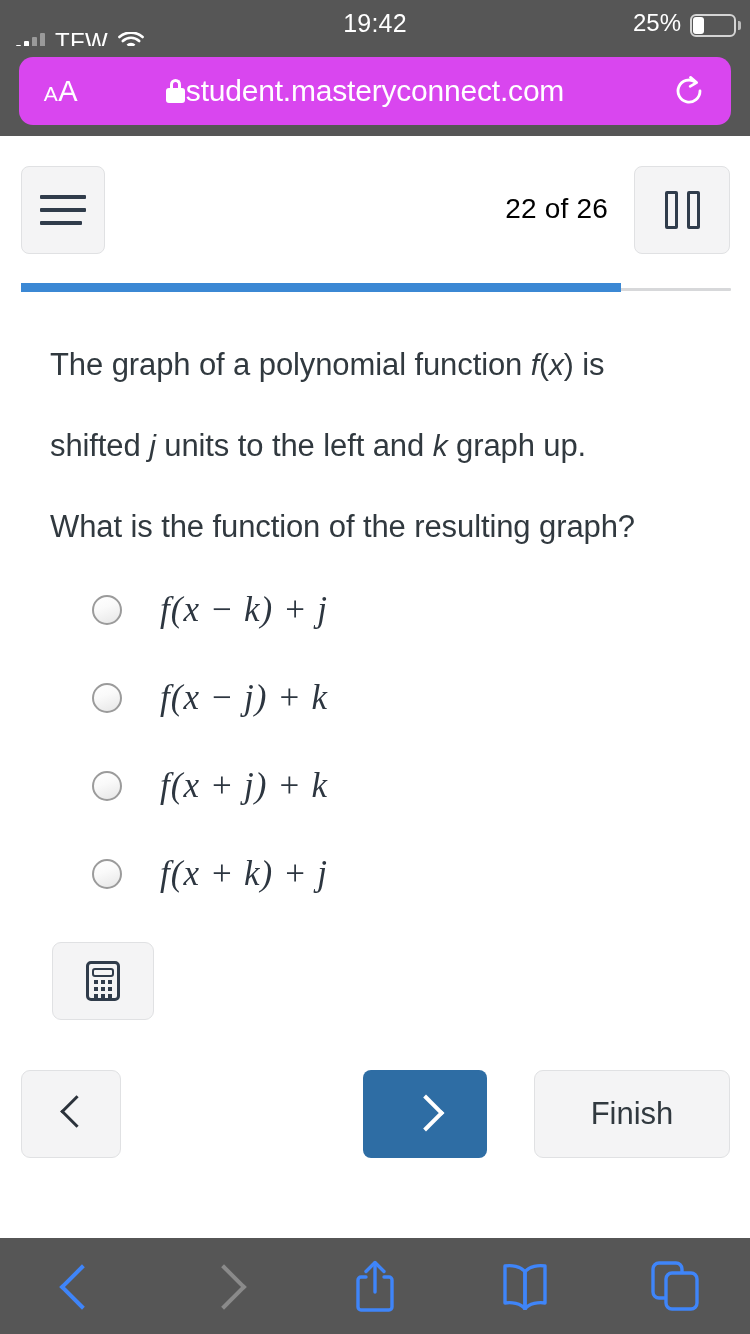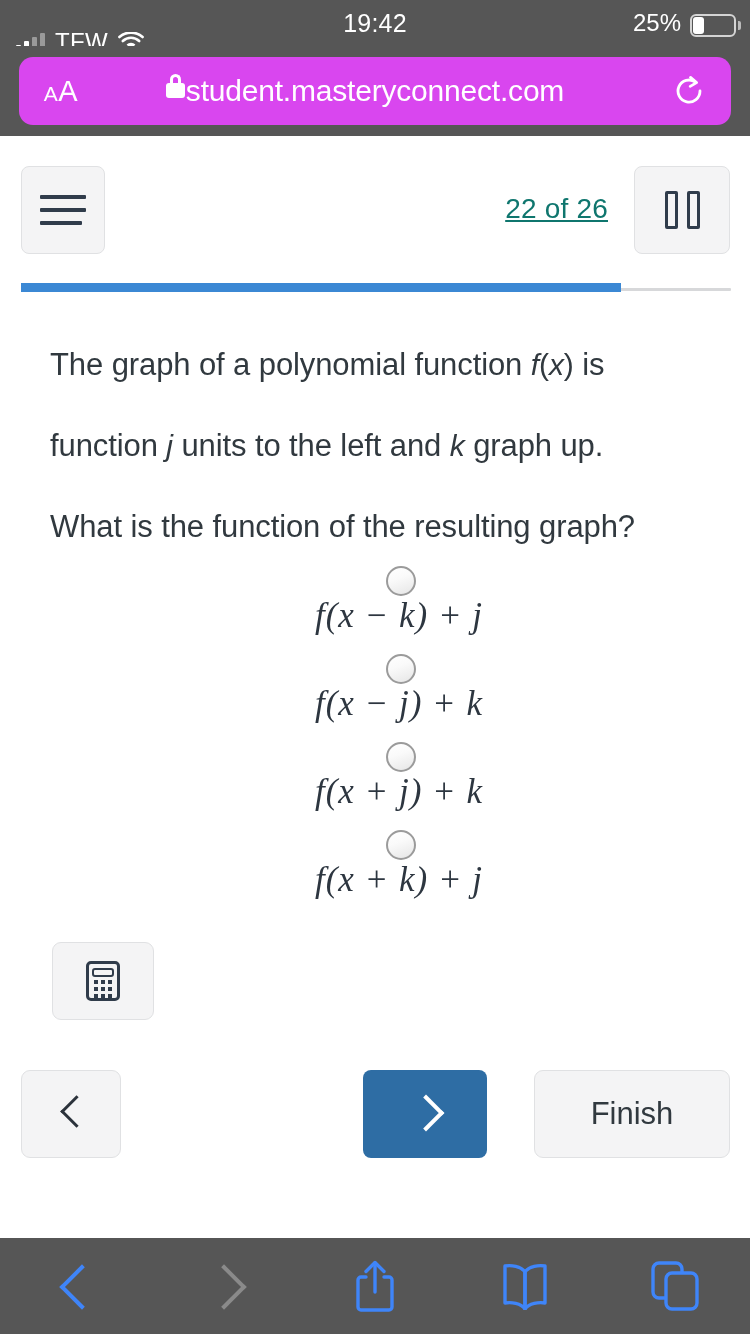--- a/index.html
+++ b/index.html
@@ -45,21 +45,21 @@
     position:absolute; top:46px; left:0; width:750px; height:90px;
     background:#565656; display:flex; align-items:center; justify-content:center;
   }
   .urlbar {
     width:712px; height:68px; background:#d946ef; border-radius:14px;
     display:flex; align-items:center; position:relative;
   }
   .aa { width:84px; text-align:center; color:#fff; letter-spacing:.5px; line-height:1; }
   .aa .s { font-size:21px; } .aa .b { font-size:29px; }
   .url-center {
-    flex:1; display:flex; align-items:flex-start; justify-content:center; gap:1px;
+    flex:1; display:flex; align-items:center; justify-content:center; gap:1px;
     margin-left:-20px;
   }
   .lock { width:19px; height:24px; position:relative; }
   .lock .body { position:absolute; bottom:0; left:0; width:19px; height:15px;
                 background:#fff; border-radius:3px; }
   .lock .shk { position:absolute; top:0; left:4px; width:11px; height:12px;
                border:3px solid #fff; border-bottom:none; border-radius:6px 6px 0 0; }
   .url-text { color:#ffffff; font-size:30px; letter-spacing:-.2px; }
   .reload { width:84px; display:flex; align-items:center; justify-content:center; }
 
@@ -73,21 +73,21 @@
   }
   .menu-btn { left:21px; top:30px; width:84px; height:88px; }
   .hamburger { width:46px; height:30px; display:flex; flex-direction:column; justify-content:space-between; }
   .hamburger span { display:block; height:4px; background:#2f3b४9; background:#303c4b; border-radius:1px; }
   .hamburger span:nth-child(1){ width:46px; }
   .hamburger span:nth-child(2){ width:46px; }
   .hamburger span:nth-child(3){ width:42px; }
 
   .counter {
     position:absolute; right:142px; top:0; height:146px;
-    display:flex; align-items:center; font-size:28px; color:#0f766e; letter-spacing:.2px;text-decoration:underline;
+    display:flex; align-items:center; font-size:28px; color:#000000; letter-spacing:.2px;
   }
 
   .pause-btn { right:20px; top:30px; width:96px; height:88px; }
   .pause-ico { display:flex; gap:9px; }
   .pause-ico i { display:block; width:13px; height:38px; border:3px solid #303c4b; border-radius:2px; }
 
   .progress-wrap { position:absolute; left:21px; top:147px; width:710px; height:9px; }
   .progress-track { position:absolute; inset:0; background:#d7d8da; border-radius:1px;
                     top:5px; height:3px; }
   .progress-fill { position:absolute; left:0; top:0; height:9px; background:#3b88d4; }
@@ -95,21 +95,21 @@
   
   .question {
     position:absolute; left:50px; top:188px; width:660px;
     font-size:31px; line-height:81px; color:#31393f; letter-spacing:-.1px;
   }
   .mth { font-family:Liberation Sans, sans-serif; font-style:italic; font-size:30px; }
   .mth .up { font-style:normal; }
 
   
   .options { position:absolute; left:50px; top:430px; width:660px; }
-  .opt { display:flex; align-items:center; height:88px;flex-direction:column; }
+  .opt { display:flex; align-items:center; height:88px; }
   .radio {
     width:30px; height:30px; border-radius:50%;
     border:2px solid #9b9b9b;
     background:linear-gradient(160deg,#ffffff 0%, #fafafa 40%, #e6e6e6 100%);
     flex:0 0 auto; margin-left:42px;
   }
   .opt-label {
     margin-left:38px; font-family:"Liberation Serif", serif; font-style:italic;
     font-size:35px; color:#2d3640; letter-spacing:1px; white-space:nowrap;
   }
@@ -230,21 +230,21 @@
         <div class="progress-track"></div>
         <div class="progress-fill" style="width: 84.5%; background: rgb(59, 136, 212);"></div>
       </div>
     </div>
 
     <div class="question">
       <div>
         <span>The graph of a polynomial function </span><span class="mth">f<span class="up">(</span>x<span class="up">)</span></span><span> is</span>
       </div>
       <div>
-        <span>function </span><span class="mth">j</span><span> units to the left and </span><span class="mth">k</span><span> graph up.</span>
+        <span>shifted </span><span class="mth">j</span><span> units to the left and </span><span class="mth">k</span><span> graph up.</span>
       </div>
       <div>What is the function of the resulting graph?</div>
     </div>
 
     <div class="options">
       <div class="opt">
         <span class="radio"></span>
         <span class="opt-label">f(x − k) + j</span>
       </div>
       <div class="opt">

